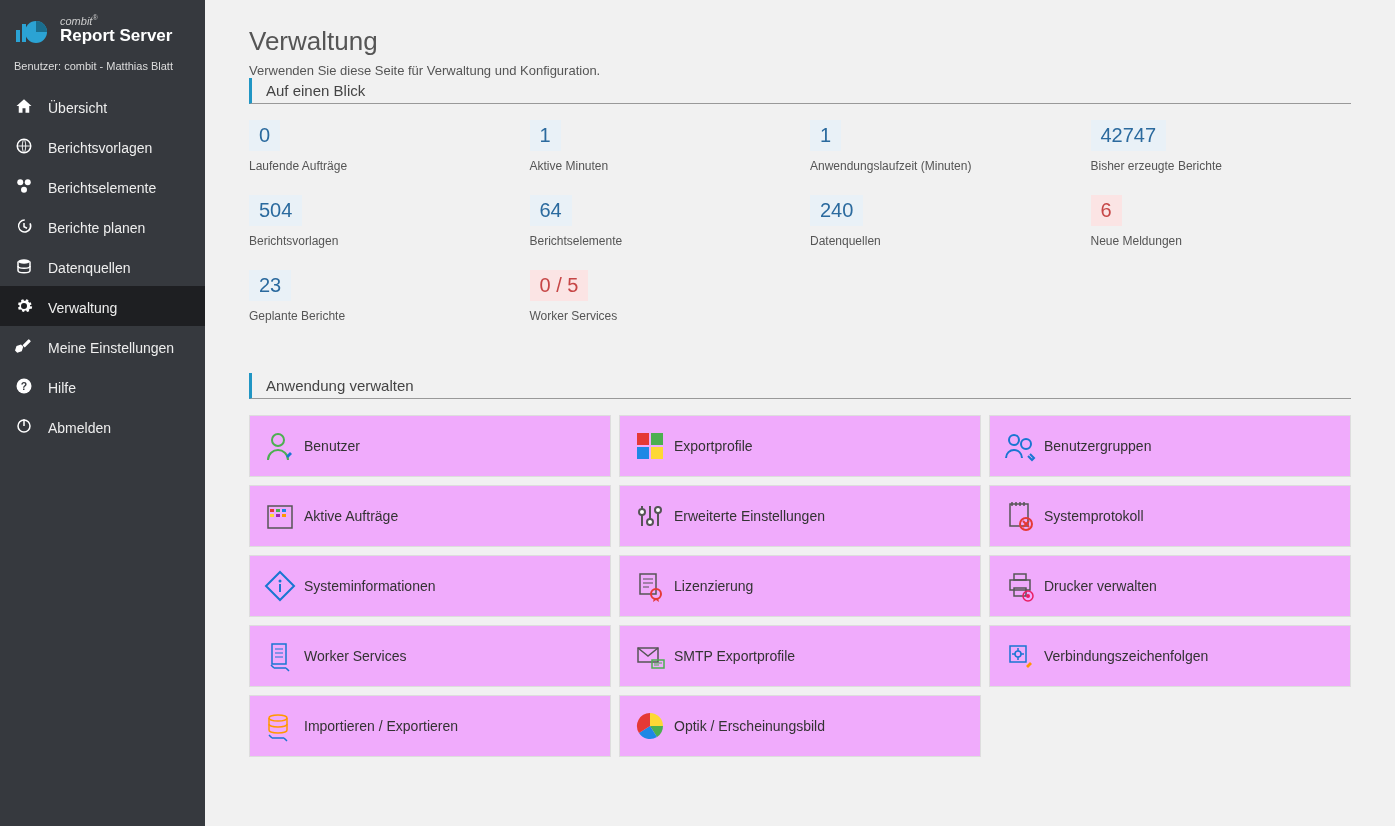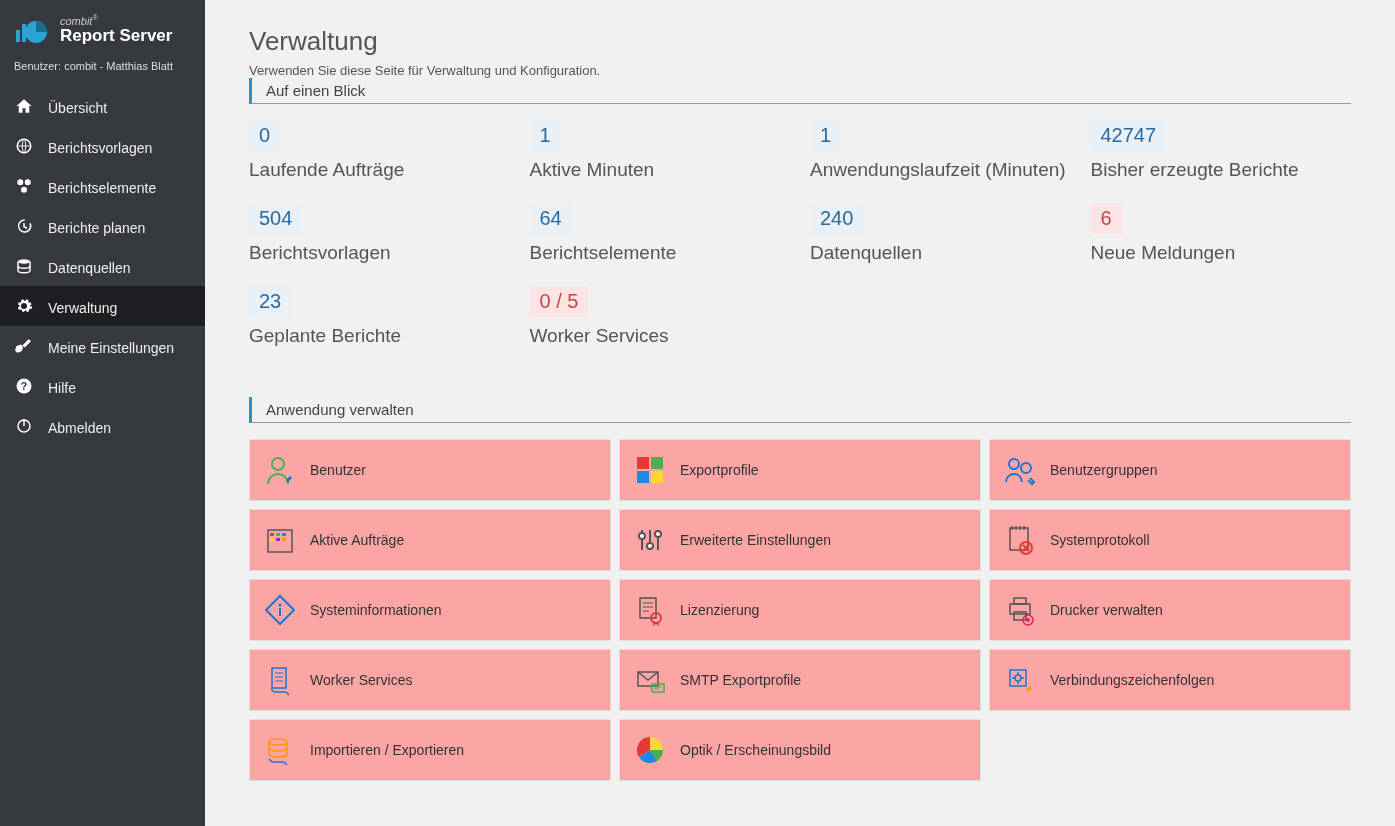--- a/index.html
+++ b/index.html
@@ -17,23 +17,23 @@
 .nav-icon{width:20px;height:20px;display:flex;align-items:center;justify-content:center}
 .nav-icon svg{width:18px;height:18px;fill:#fff}
 .main{flex:1;padding:26px 44px;overflow:auto}
 .page-title{font-size:26px;font-weight:300;color:#555;margin-bottom:6px}
 .page-sub{font-size:13px;color:#555;}
 .section-hdr{border-left:3px solid #2196c4;border-bottom:1px solid #999;padding:4px 0 4px 14px;font-size:15px;color:#444;margin-bottom:16px}
 .stats{display:grid;grid-template-columns:repeat(4,1fr);gap:0 20px;margin-bottom:28px}
 .stat{margin-bottom:22px}
 .stat-val{display:inline-block;background:#e9f1f7;color:#2b6a9e;font-size:20px;padding:4px 10px}
 .stat-val.warn{background:#fbe4e4;color:#c64646}
-.stat-lbl{font-size:19px;color:#555;margin-top:8px}
+.stat-lbl{font-size:12px;color:#555;margin-top:8px}
 .tiles{display:grid;grid-template-columns:repeat(3,1fr);gap:8px}
-.tile{background:#fca5a5;border:1px solid #ddd;height:62px;display:flex;align-items:center;padding:0 14px;gap:14px;cursor:pointer}
+.tile{background:#f0abfc;border:1px solid #ddd;height:62px;display:flex;align-items:center;padding:0 14px;gap:8px;cursor:pointer}
 .tile-ic{width:32px;height:32px;display:flex;align-items:center;justify-content:center}
 .tile-lbl{font-size:14px;color:#333}
 .sq{width:12px;height:12px}
 </style>
 </head>
 <body>
 
 <aside class="sidebar">
   <div class="logo-block">
     <div class="logo-icon">

